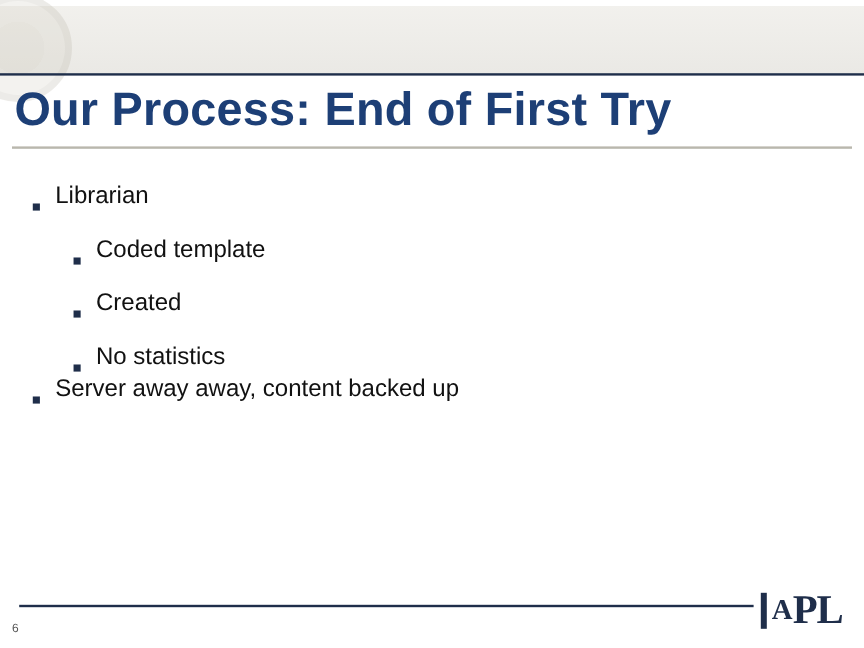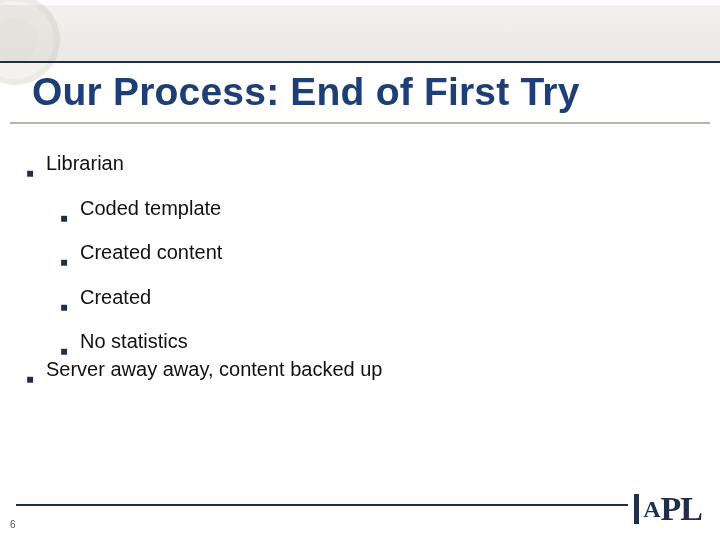--- a/index.html
+++ b/index.html
@@ -14,21 +14,21 @@
   .topband::after {
     content: ""; position: absolute; bottom: 0; left: 0; right: 0; height: 2px;
     background: #1f2e4a;
   }
   .seal {
     position: absolute; left: -30px; top: -10px; width: 90px; height: 90px;
     border: 6px solid #b8b3a6; border-radius: 50%; opacity: 0.25;
     background: radial-gradient(circle at 50% 50%, #c9c4b6 0 40%, #d3cfc3 40% 100%);
   }
   .title {
-    position: absolute; left: 32px; top: 70px; right: 24px;
+    position: absolute; left: 12px; top: 70px; right: 24px;
     color: #1d3f76; font-size: 39px; font-weight: 700; line-height: 1.15;
     letter-spacing: 0.2px;
   }
   .title-underline {
     position: absolute; left: 10px; right: 10px; top: 122px; height: 2px;
     background: #b9b7ad;
   }
   .content {
     position: absolute; left: 30px; right: 30px; top: 150px;
     font-size: 20px; color: #111; line-height: 1.38;
@@ -63,21 +63,20 @@
     <div class="seal"></div>
   </div>
 
   <h1 class="title">Our Process: End of First Try</h1>
   <div class="title-underline"></div>
 
   <div class="content">
     <ul>
       <li class="lvl1"><span>Librarian</span></li>
       <li class="lvl2"><span>Coded template</span></li>
-      <li class="lvl2"><span>Created content</span></li>
       <li class="lvl2"><span>Created</span></li>
       <li class="lvl2"><span>No statistics</span></li>
       <li class="lvl1"><span>Server away away, content backed up</span></li>
     </ul>
   </div>
 
   <div class="footer-line"></div>
   <div class="slide-number">6</div>
   <div class="logo">
     <div class="pipe"></div>

